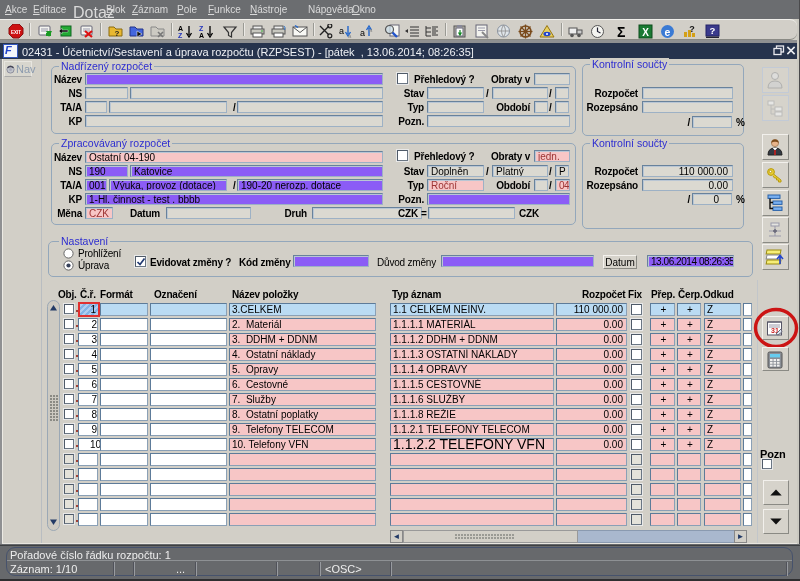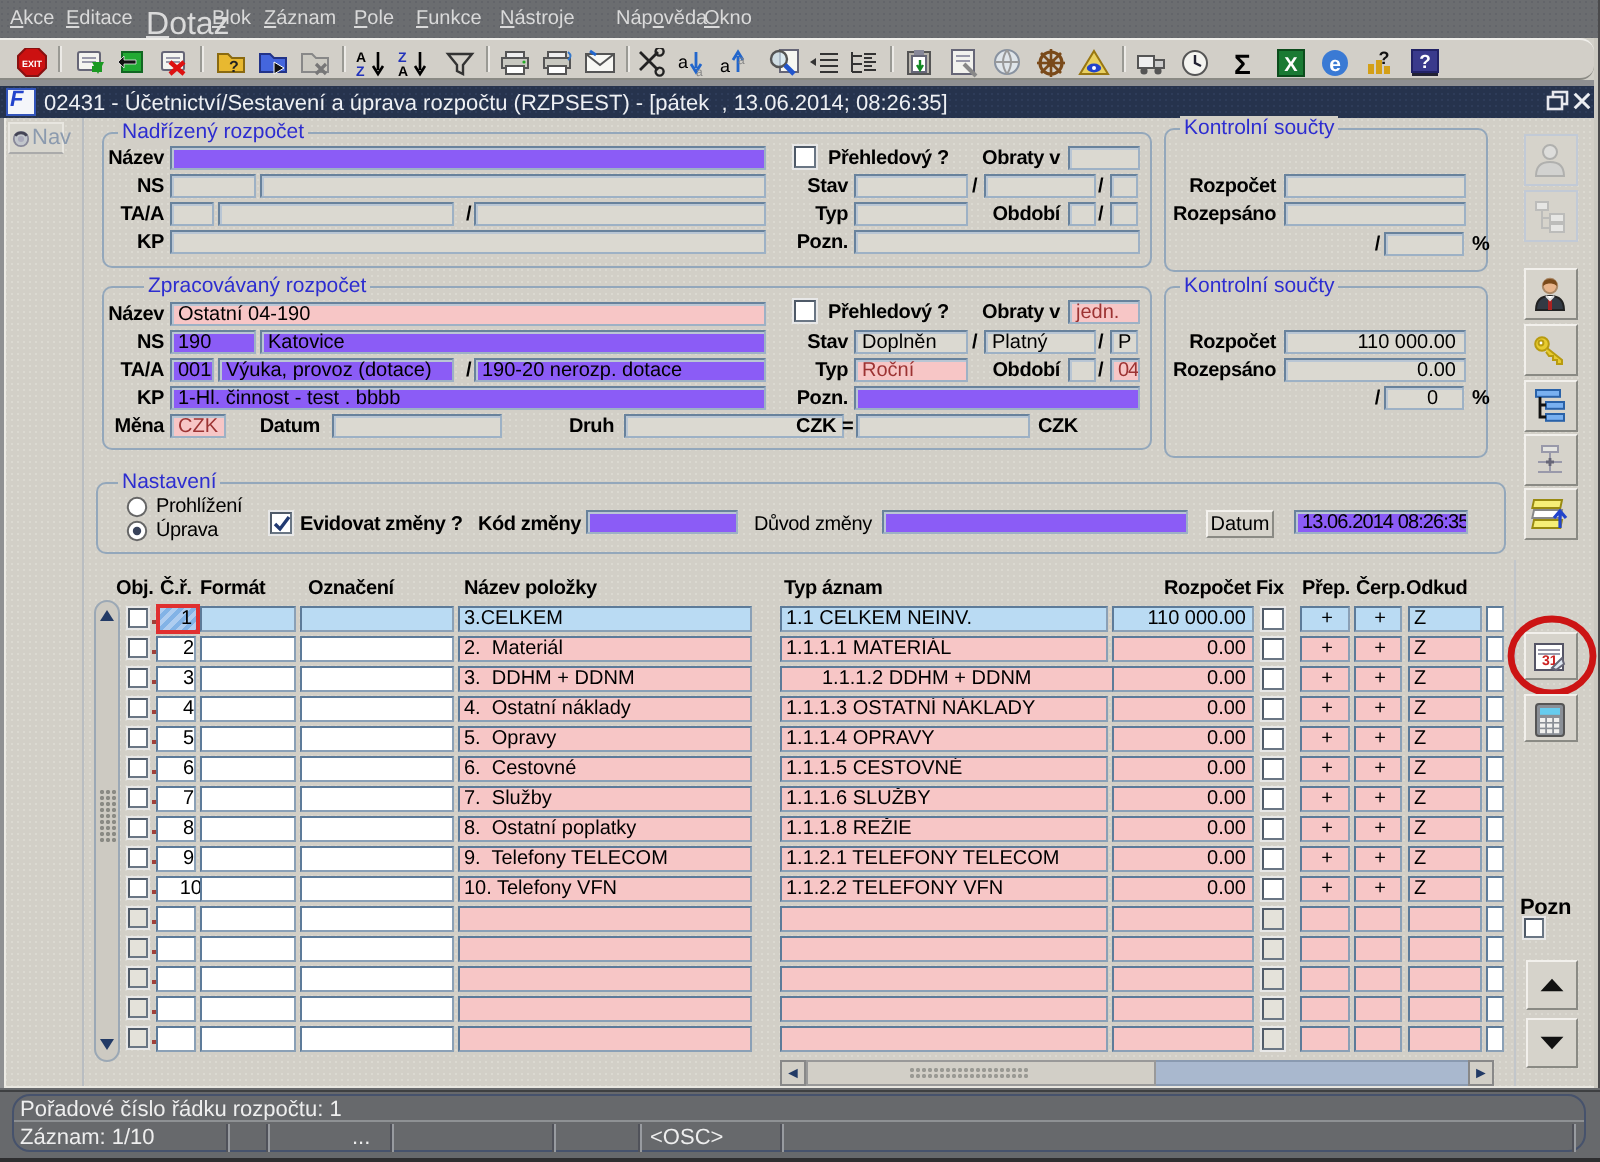--- a/index.html
+++ b/index.html
@@ -290,21 +290,21 @@
     <span class="lg" style="left:7px">Kontrolní součty</span>
   </div>
 <div class="lb" style="left:438px;top:88px;width:200px;text-align:right;font-weight:bold;font-size:10px;">Rozpočet</div>
 <div class="inp " style="left:642px;top:87px;width:91px;height:12px;"></div>
 <div class="lb" style="left:438px;top:102px;width:200px;text-align:right;font-weight:bold;font-size:10px;">Rozepsáno</div>
 <div class="inp " style="left:642px;top:101px;width:91px;height:12px;"></div>
 <div class="lb" style="left:490px;top:117px;width:200px;text-align:right;font-weight:bold;font-size:10px;">/</div>
 <div class="inp " style="left:692px;top:116px;width:40px;height:12px;"></div>
 <div class="lb" style="left:736px;top:117px;font-weight:bold;font-size:10px;">%</div>
 <div class="fs" style="left:51px;top:143px;width:525px;height:82px;">
-    <span class="lg" style="left:20px">Zpracovávaný rozpočet</span>
+    <span class="lg" style="left:7px">Zpracovávaný rozpočet</span>
   </div>
 <div class="lb" style="left:-118px;top:152px;width:200px;text-align:right;font-weight:bold;font-size:10px;">Název</div>
 <div class="inp pnk" style="left:85px;top:151px;width:298px;height:12px;">Ostatní 04-190</div>
 <div class="lb" style="left:-118px;top:166px;width:200px;text-align:right;font-weight:bold;font-size:10px;">NS</div>
 <div class="inp wht" style="left:85px;top:165px;width:43px;height:12px;">190</div>
 <div class="inp wht" style="left:130px;top:165px;width:253px;height:12px;">Katovice</div>
 <div class="lb" style="left:-118px;top:180px;width:200px;text-align:right;font-weight:bold;font-size:10px;">TA/A</div>
 <div class="inp wht" style="left:85px;top:179px;width:22px;height:12px;">001</div>
 <div class="inp wht" style="left:109px;top:179px;width:118px;height:12px;">Výuka, provoz (dotace)</div>
 <div class="lb" style="left:233px;top:180px;font-weight:bold;font-size:10px;">/</div>
@@ -411,21 +411,21 @@
 <div class="ab" style="left:743px;top:318px;width:9px;height:13px;background:#fff;border:1px solid #5d7b99;border-bottom-color:#8aa0b6;border-right-color:#8aa0b6;font-size:10px;line-height:11.5px;color:#000;text-align:left;padding-left:2px;white-space:nowrap;overflow:hidden;"></div>
 <div class="ab" style="left:76px;top:325px;width:2px;height:2px;background:#a04038;"></div>
 <div class="chk" style="left:631px;top:319px;width:11px;height:11px;"></div>
 <div class="chk" style="left:64px;top:334px;width:10px;height:10px;"></div>
 <div class="ab" style="left:78px;top:333px;width:20px;height:13px;background:#fff;border:1px solid #5d7b99;border-bottom-color:#8aa0b6;border-right-color:#8aa0b6;font-size:10px;line-height:11.5px;color:#000;text-align:left;padding-left:2px;white-space:nowrap;overflow:hidden;">
     <span style="float:right">3</span>
   </div>
 <div class="ab" style="left:100px;top:333px;width:48px;height:13px;background:#fff;border:1px solid #5d7b99;border-bottom-color:#8aa0b6;border-right-color:#8aa0b6;font-size:10px;line-height:11.5px;color:#000;text-align:left;padding-left:2px;white-space:nowrap;overflow:hidden;"></div>
 <div class="ab" style="left:150px;top:333px;width:77px;height:13px;background:#fff;border:1px solid #5d7b99;border-bottom-color:#8aa0b6;border-right-color:#8aa0b6;font-size:10px;line-height:11.5px;color:#000;text-align:left;padding-left:2px;white-space:nowrap;overflow:hidden;"></div>
 <div class="ab" style="left:229px;top:333px;width:147px;height:13px;background:#f7c6c6;border:1px solid #5d7b99;border-bottom-color:#8aa0b6;border-right-color:#8aa0b6;font-size:10px;line-height:11.5px;color:#000;text-align:left;padding-left:2px;white-space:nowrap;overflow:hidden;">3.&nbsp; DDHM + DDNM</div>
-<div class="ab" style="left:390px;top:333px;width:168px;height:13px;background:#f7c6c6;border:1px solid #5d7b99;border-bottom-color:#8aa0b6;border-right-color:#8aa0b6;font-size:10px;line-height:11.5px;color:#000;text-align:left;padding-left:20px;white-space:nowrap;overflow:hidden;">1.1.1.2 DDHM + DDNM</div>
+<div class="ab" style="left:390px;top:333px;width:168px;height:13px;background:#f7c6c6;border:1px solid #5d7b99;border-bottom-color:#8aa0b6;border-right-color:#8aa0b6;font-size:10px;line-height:11.5px;color:#000;text-align:left;padding-left:2px;white-space:nowrap;overflow:hidden;">1.1.1.2 DDHM + DDNM</div>
 <div class="ab" style="left:556px;top:333px;width:71px;height:13px;background:#f7c6c6;border:1px solid #5d7b99;border-bottom-color:#8aa0b6;border-right-color:#8aa0b6;font-size:10px;line-height:11.5px;color:#000;text-align:right;padding-right:3px;white-space:nowrap;overflow:hidden;">0.00</div>
 <div class="ab" style="left:650px;top:333px;width:25px;height:13px;background:#f7c6c6;border:1px solid #5d7b99;border-bottom-color:#8aa0b6;border-right-color:#8aa0b6;font-size:10px;line-height:11.5px;color:#000;text-align:center;padding-left:2px;white-space:nowrap;overflow:hidden;">+</div>
 <div class="ab" style="left:677px;top:333px;width:24px;height:13px;background:#f7c6c6;border:1px solid #5d7b99;border-bottom-color:#8aa0b6;border-right-color:#8aa0b6;font-size:10px;line-height:11.5px;color:#000;text-align:center;padding-left:2px;white-space:nowrap;overflow:hidden;">+</div>
 <div class="ab" style="left:704px;top:333px;width:37px;height:13px;background:#f7c6c6;border:1px solid #5d7b99;border-bottom-color:#8aa0b6;border-right-color:#8aa0b6;font-size:10px;line-height:11.5px;color:#000;text-align:left;padding-left:2px;white-space:nowrap;overflow:hidden;">Z</div>
 <div class="ab" style="left:743px;top:333px;width:9px;height:13px;background:#fff;border:1px solid #5d7b99;border-bottom-color:#8aa0b6;border-right-color:#8aa0b6;font-size:10px;line-height:11.5px;color:#000;text-align:left;padding-left:2px;white-space:nowrap;overflow:hidden;"></div>
 <div class="ab" style="left:76px;top:340px;width:2px;height:2px;background:#a04038;"></div>
 <div class="chk" style="left:631px;top:334px;width:11px;height:11px;"></div>
 <div class="chk" style="left:64px;top:349px;width:10px;height:10px;"></div>
 <div class="ab" style="left:78px;top:348px;width:20px;height:13px;background:#fff;border:1px solid #5d7b99;border-bottom-color:#8aa0b6;border-right-color:#8aa0b6;font-size:10px;line-height:11.5px;color:#000;text-align:left;padding-left:2px;white-space:nowrap;overflow:hidden;">
     <span style="float:right">4</span>
@@ -516,21 +516,21 @@
 <div class="ab" style="left:743px;top:423px;width:9px;height:13px;background:#fff;border:1px solid #5d7b99;border-bottom-color:#8aa0b6;border-right-color:#8aa0b6;font-size:10px;line-height:11.5px;color:#000;text-align:left;padding-left:2px;white-space:nowrap;overflow:hidden;"></div>
 <div class="ab" style="left:76px;top:430px;width:2px;height:2px;background:#a04038;"></div>
 <div class="chk" style="left:631px;top:424px;width:11px;height:11px;"></div>
 <div class="chk" style="left:64px;top:439px;width:10px;height:10px;"></div>
 <div class="ab" style="left:78px;top:438px;width:24px;height:13px;background:#fff;border:1px solid #5d7b99;border-bottom-color:#8aa0b6;border-right-color:#8aa0b6;font-size:10px;line-height:11.5px;color:#000;text-align:left;padding-left:3px;white-space:nowrap;overflow:hidden;">
     <span style="float:right">10</span>
   </div>
 <div class="ab" style="left:100px;top:438px;width:48px;height:13px;background:#fff;border:1px solid #5d7b99;border-bottom-color:#8aa0b6;border-right-color:#8aa0b6;font-size:10px;line-height:11.5px;color:#000;text-align:left;padding-left:2px;white-space:nowrap;overflow:hidden;"></div>
 <div class="ab" style="left:150px;top:438px;width:77px;height:13px;background:#fff;border:1px solid #5d7b99;border-bottom-color:#8aa0b6;border-right-color:#8aa0b6;font-size:10px;line-height:11.5px;color:#000;text-align:left;padding-left:2px;white-space:nowrap;overflow:hidden;"></div>
 <div class="ab" style="left:229px;top:438px;width:147px;height:13px;background:#f7c6c6;border:1px solid #5d7b99;border-bottom-color:#8aa0b6;border-right-color:#8aa0b6;font-size:10px;line-height:11.5px;color:#000;text-align:left;padding-left:2px;white-space:nowrap;overflow:hidden;">10. Telefony VFN</div>
-<div class="ab" style="left:390px;top:438px;width:164px;height:13px;background:#f7c6c6;border:1px solid #5d7b99;border-bottom-color:#8aa0b6;border-right-color:#8aa0b6;font-size:10px;line-height:11.5px;color:#000;text-align:left;padding-left:2px;white-space:nowrap;overflow:hidden;">1.1.2.2 TELEFONY VFN</div>
+<div class="ab" style="left:390px;top:438px;width:164px;height:13px;background:#f7c6c6;border:1px solid #5d7b99;border-bottom-color:#8aa0b6;border-right-color:#8aa0b6;font-size:14px;line-height:11.5px;color:#000;text-align:left;padding-left:2px;white-space:nowrap;overflow:hidden;">1.1.2.2 TELEFONY VFN</div>
 <div class="ab" style="left:556px;top:438px;width:71px;height:13px;background:#f7c6c6;border:1px solid #5d7b99;border-bottom-color:#8aa0b6;border-right-color:#8aa0b6;font-size:10px;line-height:11.5px;color:#000;text-align:right;padding-right:3px;white-space:nowrap;overflow:hidden;">0.00</div>
 <div class="ab" style="left:650px;top:438px;width:25px;height:13px;background:#f7c6c6;border:1px solid #5d7b99;border-bottom-color:#8aa0b6;border-right-color:#8aa0b6;font-size:10px;line-height:11.5px;color:#000;text-align:center;padding-left:2px;white-space:nowrap;overflow:hidden;">+</div>
 <div class="ab" style="left:677px;top:438px;width:24px;height:13px;background:#f7c6c6;border:1px solid #5d7b99;border-bottom-color:#8aa0b6;border-right-color:#8aa0b6;font-size:10px;line-height:11.5px;color:#000;text-align:center;padding-left:2px;white-space:nowrap;overflow:hidden;">+</div>
 <div class="ab" style="left:704px;top:438px;width:37px;height:13px;background:#f7c6c6;border:1px solid #5d7b99;border-bottom-color:#8aa0b6;border-right-color:#8aa0b6;font-size:10px;line-height:11.5px;color:#000;text-align:left;padding-left:2px;white-space:nowrap;overflow:hidden;">Z</div>
 <div class="ab" style="left:743px;top:438px;width:9px;height:13px;background:#fff;border:1px solid #5d7b99;border-bottom-color:#8aa0b6;border-right-color:#8aa0b6;font-size:10px;line-height:11.5px;color:#000;text-align:left;padding-left:2px;white-space:nowrap;overflow:hidden;"></div>
 <div class="ab" style="left:76px;top:445px;width:2px;height:2px;background:#a04038;"></div>
 <div class="chk" style="left:631px;top:439px;width:11px;height:11px;"></div>
 <div class="chk" style="left:64px;top:454px;width:10px;height:10px;background:#e4e2da;"></div>
 <div class="ab" style="left:78px;top:453px;width:20px;height:13px;background:#fff;border:1px solid #5d7b99;border-bottom-color:#8aa0b6;border-right-color:#8aa0b6;font-size:10px;line-height:11.5px;color:#000;text-align:left;padding-left:2px;white-space:nowrap;overflow:hidden;"></div>
 <div class="ab" style="left:100px;top:453px;width:48px;height:13px;background:#fff;border:1px solid #5d7b99;border-bottom-color:#8aa0b6;border-right-color:#8aa0b6;font-size:10px;line-height:11.5px;color:#000;text-align:left;padding-left:2px;white-space:nowrap;overflow:hidden;"></div>

